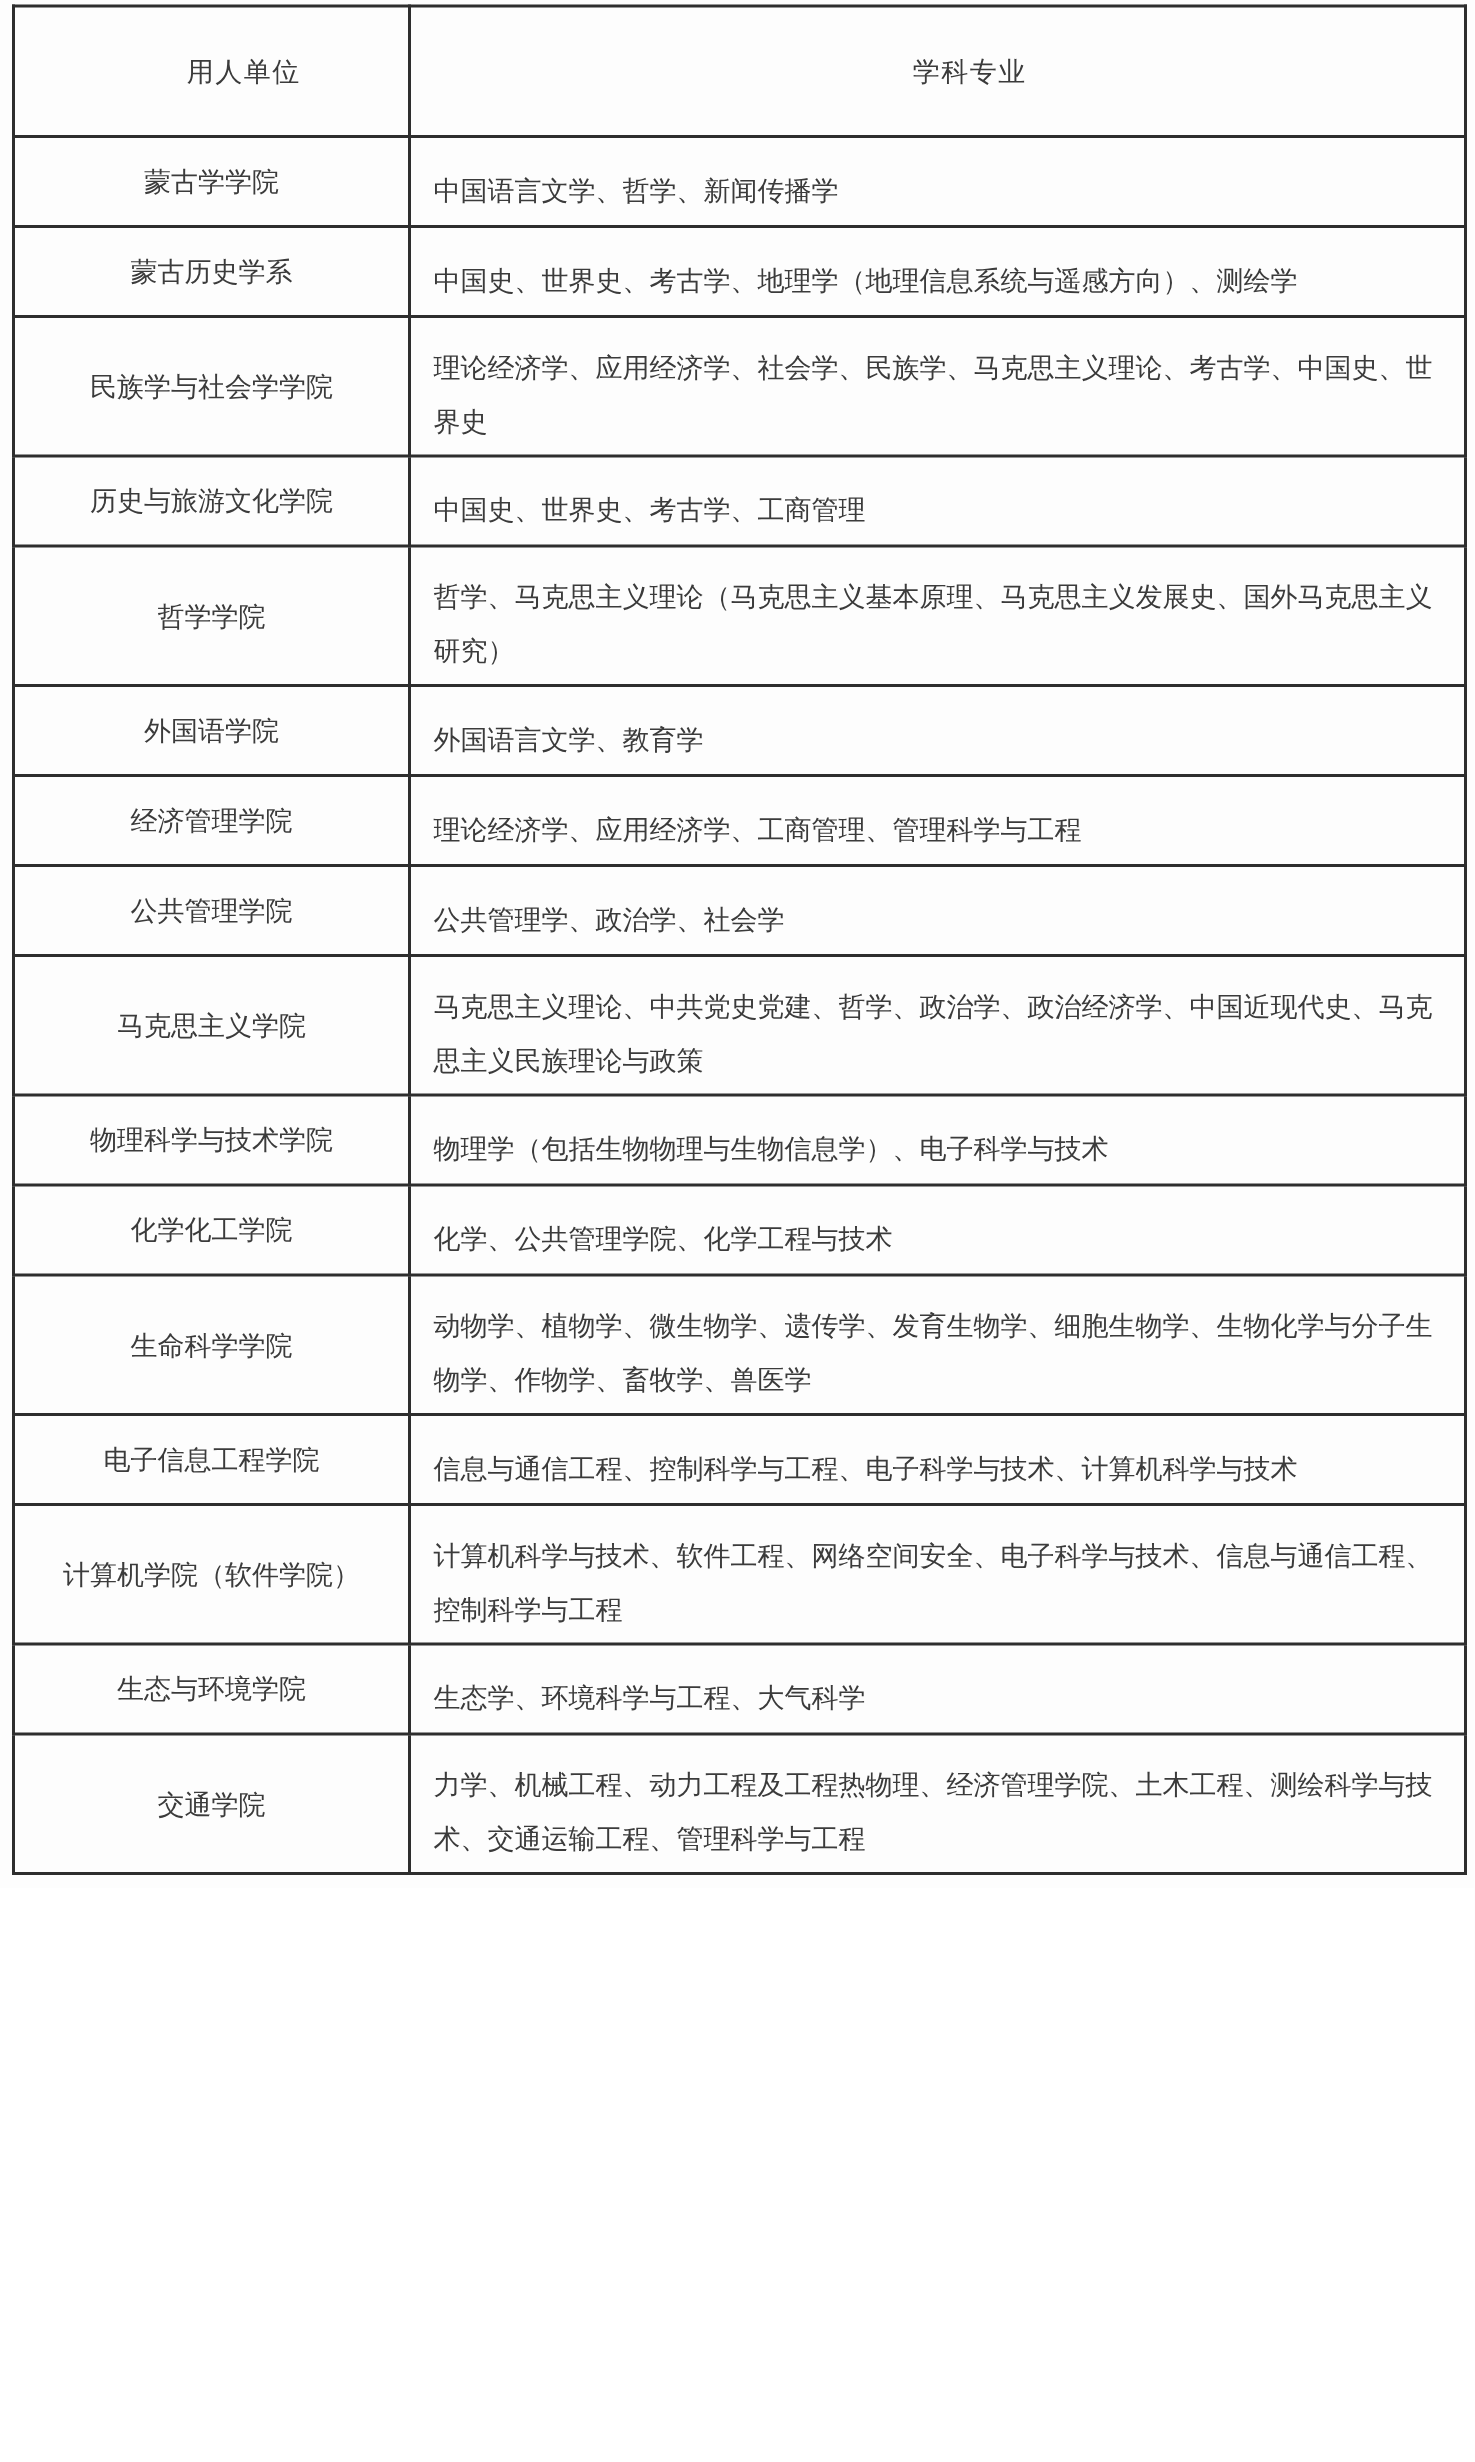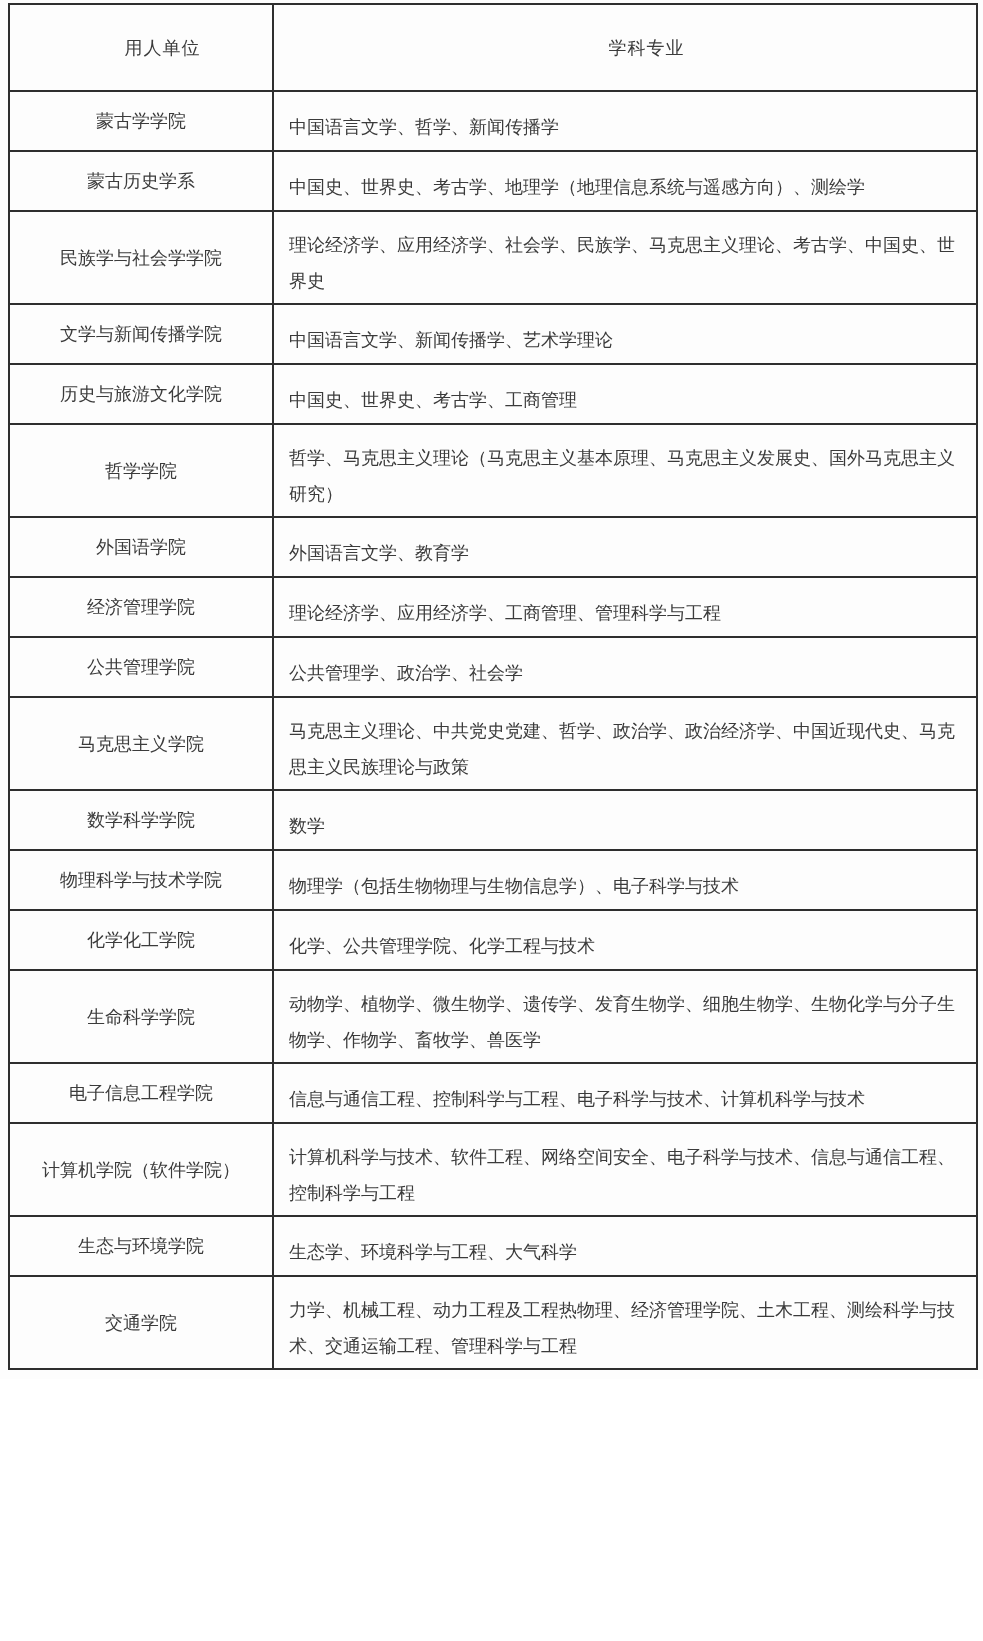--- a/index.html
+++ b/index.html
@@ -74,24 +74,20 @@
   <tr>
     <td class="cell-unit">蒙古历史学系</td>
     <td class="cell-majors">中国史、世界史、考古学、地理学（地理信息系统与遥感方向）、测绘学</td>
   </tr>
 
   <tr>
     <td class="cell-unit">民族学与社会学学院</td>
     <td class="cell-majors">理论经济学、应用经济学、社会学、民族学、马克思主义理论、考古学、中国史、世界史</td>
   </tr>
 
-  <tr>
-    <td class="cell-unit">文学与新闻传播学院</td>
-    <td class="cell-majors">中国语言文学、新闻传播学、艺术学理论</td>
-  </tr>
 
   <tr>
     <td class="cell-unit">历史与旅游文化学院</td>
     <td class="cell-majors">中国史、世界史、考古学、工商管理</td>
   </tr>
 
   <tr>
     <td class="cell-unit">哲学学院</td>
     <td class="cell-majors">哲学、马克思主义理论（马克思主义基本原理、马克思主义发展史、国外马克思主义研究）</td>
   </tr>
@@ -110,24 +106,20 @@
   <tr>
     <td class="cell-unit">公共管理学院</td>
     <td class="cell-majors">公共管理学、政治学、社会学</td>
   </tr>
 
   <tr>
     <td class="cell-unit">马克思主义学院</td>
     <td class="cell-majors">马克思主义理论、中共党史党建、哲学、政治学、政治经济学、中国近现代史、马克思主义民族理论与政策</td>
   </tr>
 
-  <tr>
-    <td class="cell-unit">数学科学学院</td>
-    <td class="cell-majors">数学</td>
-  </tr>
 
   <tr>
     <td class="cell-unit">物理科学与技术学院</td>
     <td class="cell-majors">物理学（包括生物物理与生物信息学）、电子科学与技术</td>
   </tr>
 
   <tr>
     <td class="cell-unit">化学化工学院</td>
     <td class="cell-majors">化学、公共管理学院、化学工程与技术</td>
   </tr>

